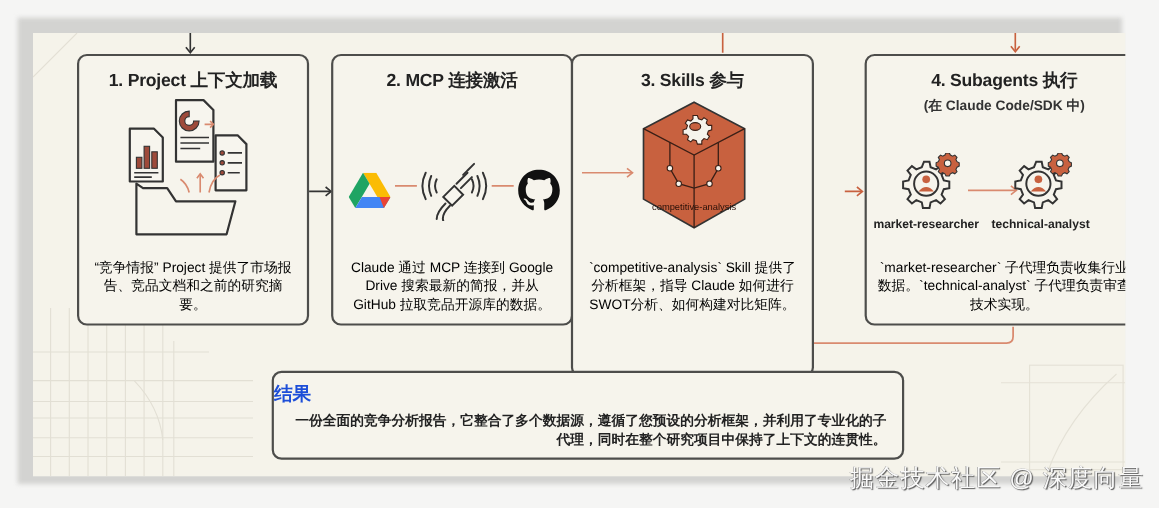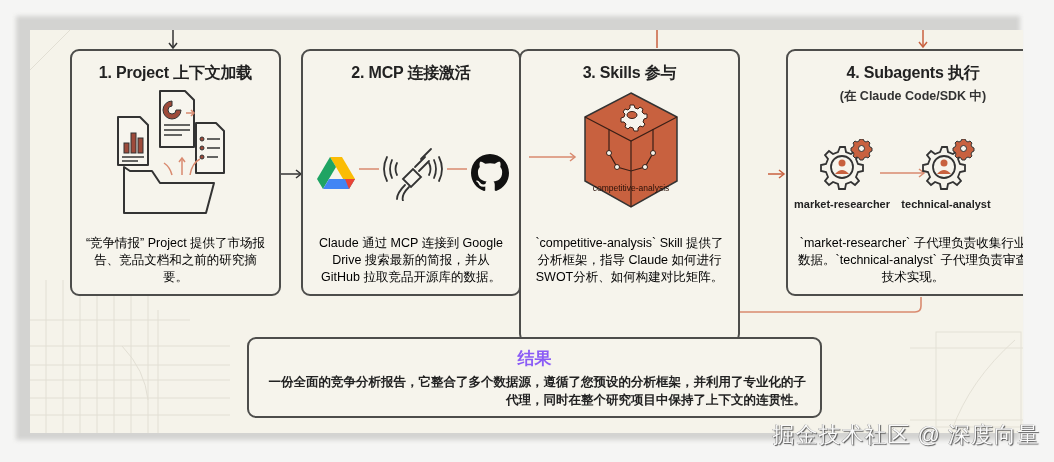--- a/index.html
+++ b/index.html
@@ -31,22 +31,22 @@
   .box-desc {
     position: absolute; left: 10px; right: 10px; text-align: center;
     font-size: 12.5px; line-height: 17px; color: #000000;
   }
   .icon-area { position: absolute; }
   .caption { position: absolute; font-size: 11px; color: #222; text-align: center; font-weight: bold; }
 
   .connector { position: absolute; pointer-events: none; }
 
   .result-title {
-    position: absolute; left: 0; right: 0; top: 8px; text-align: center;
-    font-size: 17px; font-weight: bold; color: #8b5cf6;
+    position: absolute; left: 0; right: 0; top: 8px; 
+    font-size: 17px; font-weight: bold; color: #1d4ed8;
   }
   .result-desc {
     position: absolute; left: 14px; right: 14px; top: 34px; text-align: right;
     font-size: 12.5px; line-height: 18px; color: #222; font-weight: bold;
   }
 
   .watermark {
     position: absolute; right: 14px; bottom: 12px; font-size: 22px; color: #fafafa;
     letter-spacing: 1px;
     text-shadow: 1px 1px 1px #555, -0.5px -0.5px 0 #888;

